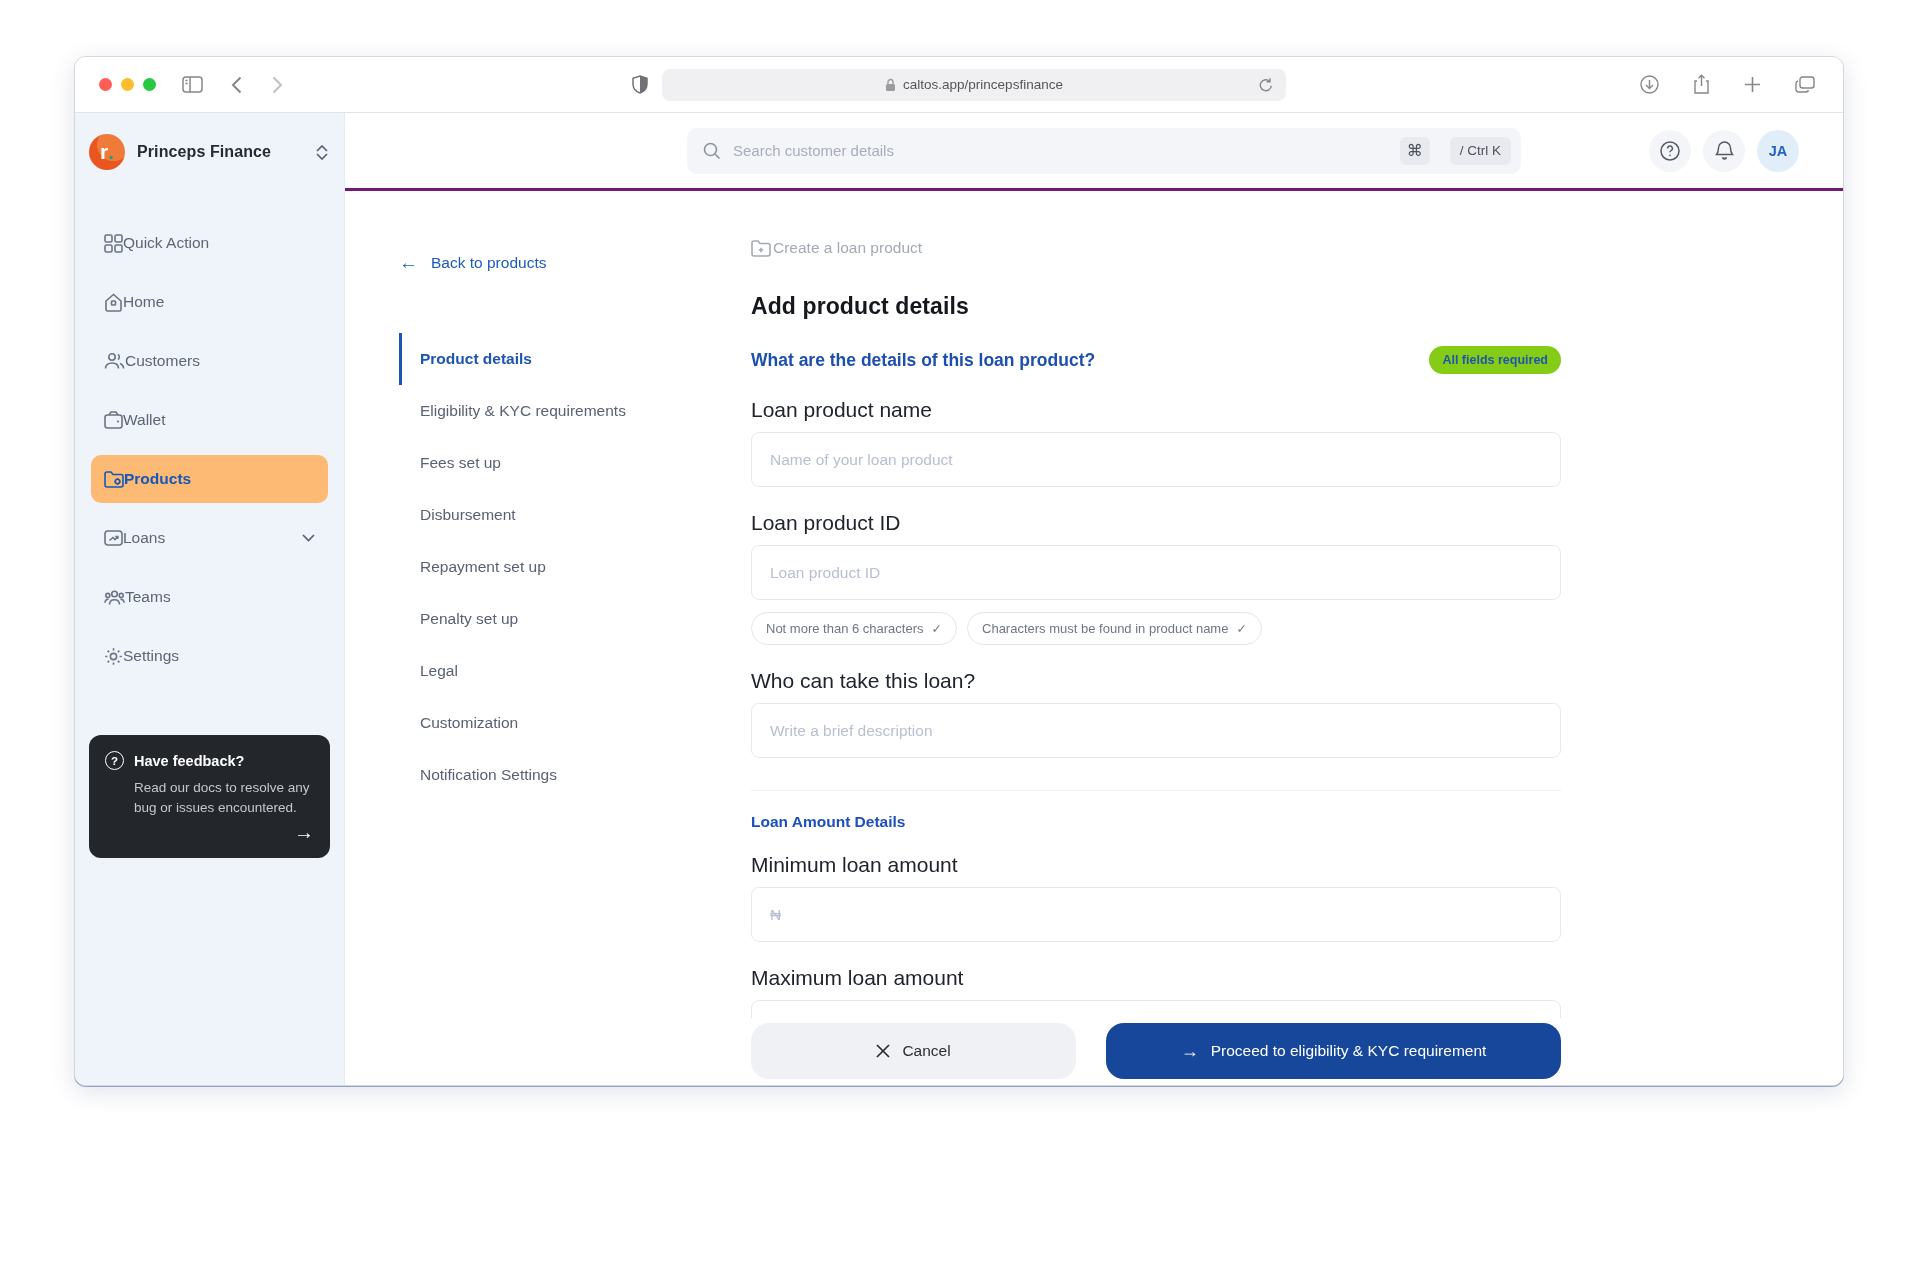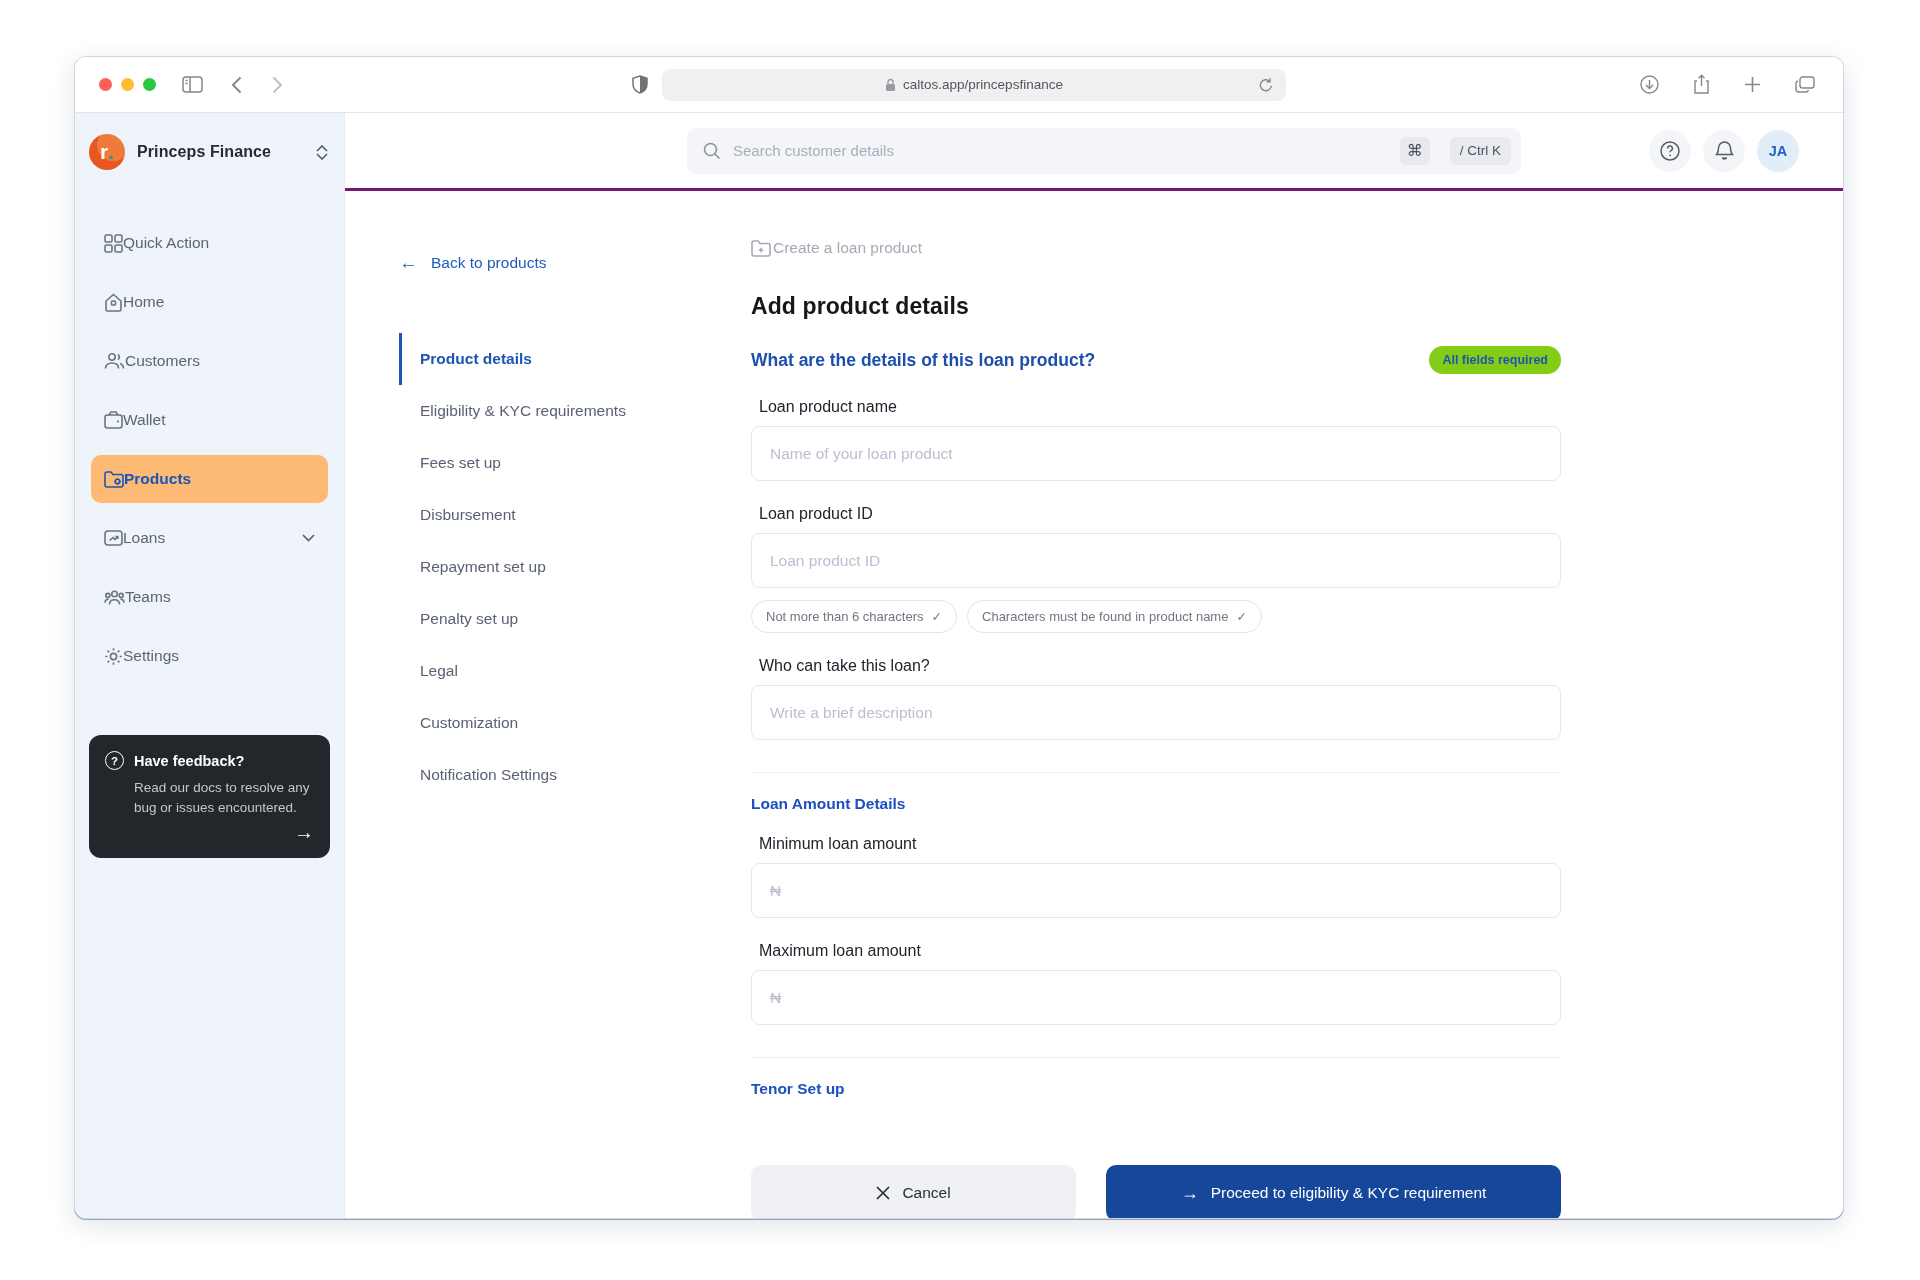--- a/index.html
+++ b/index.html
@@ -6,21 +6,21 @@
   html,body { width:1920px; height:1280px; }
   body {
     background:#ffffff;
     font-family:"Liberation Sans","DejaVu Sans",sans-serif;
     color:#20242c;
     position:relative;
     overflow:hidden;
   }
   
   .window {
-    position:absolute; left:74px; top:56px; width:1770px; height:1163px;
+    position:absolute; left:74px; top:56px; width:1770px; height:1030px;
     background:#fff; border:1px solid #d4d6da; border-radius:12px;
     box-shadow:0 6px 24px rgba(40,60,110,.14), 0 1px 0 #9fb0c9;
     overflow:hidden; display:flex; flex-direction:column;
   }
   .titlebar {
     height:56px; flex:0 0 56px; display:flex; align-items:center;
     background:#fff; border-bottom:1px solid #e4e4e7; padding:0 24px; position:relative;
   }
   .lights { display:flex; gap:9px; margin-right:22px; }
   .light { width:13px; height:13px; border-radius:50%; }
@@ -106,40 +106,40 @@
   }
   .steps li.active { color:#1d55b4; font-weight:700; border-left-color:#1d55b4; }
   
   .form-col { position:absolute; left:406px; top:0; width:810px; }
   .crumb { margin-top:48px; display:flex; align-items:center; gap:2px; color:#a3aab5; font-size:15.5px; }
   .crumb .cicon { color:#a3aab5; display:flex; }
   .page-title { margin-top:36px; font-size:23px; font-weight:700; color:#14171c; letter-spacing:.1px; }
   .q-row { margin-top:26px; display:flex; align-items:center; justify-content:space-between; }
   .q-text { color:#1d4fae; font-size:17.5px; font-weight:700; }
   .req-badge { background:#84cc16; color:#1d56b0; font-size:12.5px; font-weight:700; padding:7px 13px; border-radius:999px; }
-  .f-label { margin-top:24px; font-size:16px; color:#20242c; font-weight:500;margin-left:8px; }
+  .f-label { margin-top:24px; font-size:21px; color:#20242c; font-weight:500; }
   .f-input {
     margin-top:10px; width:100%; height:55px; border:1px solid #e6e8ec; border-radius:8px;
     padding:0 18px; font-size:15.5px; font-family:inherit; color:#30343c; outline:none; background:#fff;
   }
   .f-input::placeholder { color:#b9bfd1; }
   .chips { margin-top:12px; display:flex; gap:10px; }
   .chip {
     border:1px solid #e3e5ea; border-radius:999px; padding:8px 14px; font-size:13px; color:#6f7683;
     display:flex; align-items:center; gap:8px; background:#fff;
   }
   .chip .check { font-size:12.5px; }
   .divider { margin-top:32px; border-top:1px solid #eceef1; height:1px; }
   .sec-head { margin-top:22px; color:#1d4fc0; font-size:15.5px; font-weight:700; }
   .sec-head + .f-label { margin-top:22px; }
   
   .footer-bar {
     position:absolute; left:0; right:0; bottom:0; height:67px; background:#fff;
   }
-  .btn { position:absolute; top:14px; height:56px; border:none; border-radius:10px; cursor:pointer;
+  .btn { position:absolute; top:5px; height:56px; border:none; border-radius:18px; cursor:pointer;
     font-family:inherit; font-size:15.5px; display:flex; align-items:center; justify-content:center; gap:12px; }
   .btn-cancel { left:406px; width:325px; background:#eff1f5; color:#2a2e35; font-weight:500; }
   .btn-proceed { left:761px; width:455px; background:#17479b; color:#fff; font-weight:500; }
   .btn .bicon { display:flex; }
   .btn-proceed .arr { font-size:18px; }
 </style>
 </head>
 <body>
 
 <div class="window">

